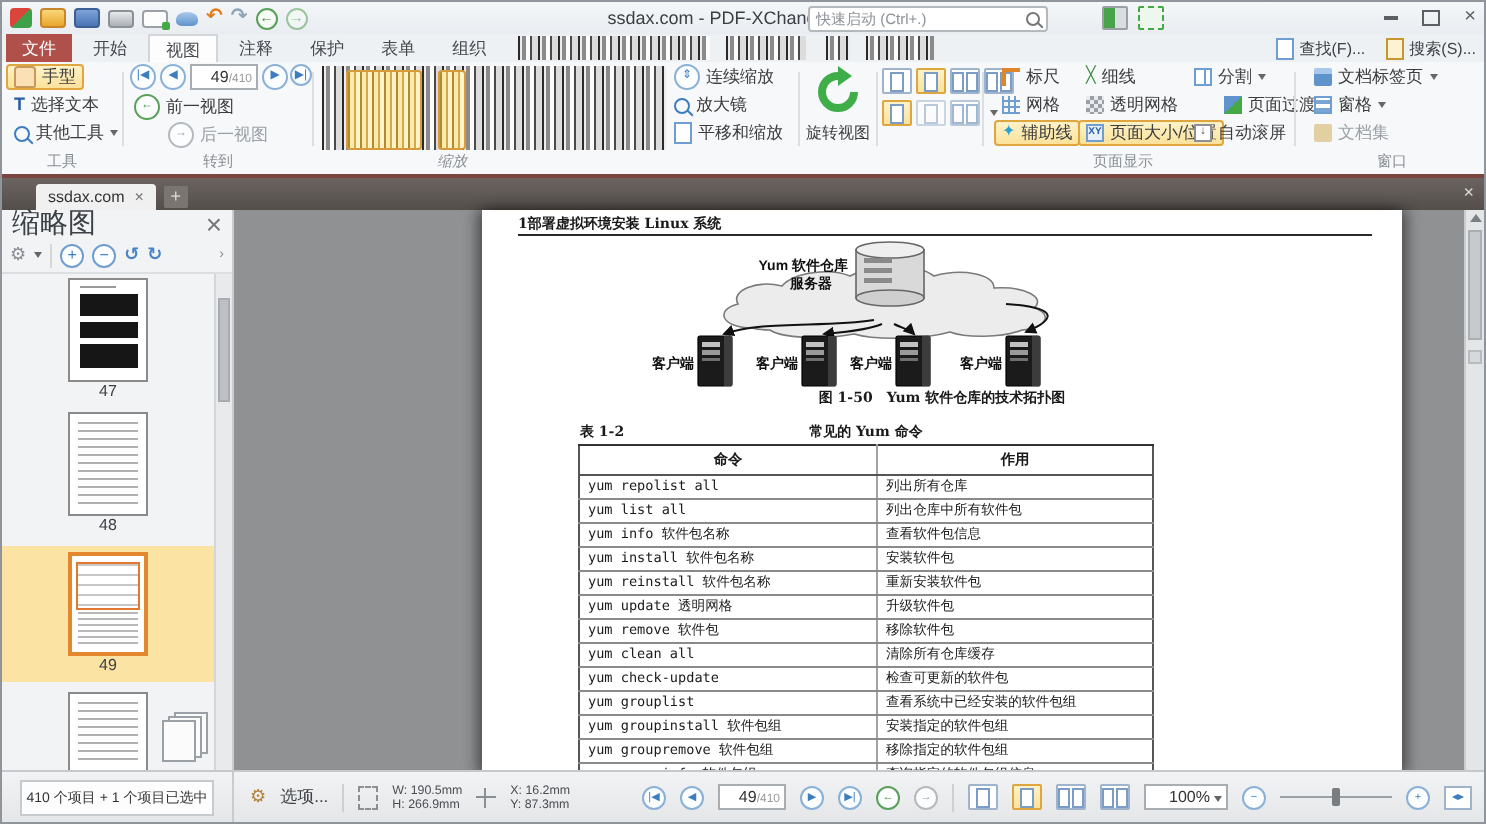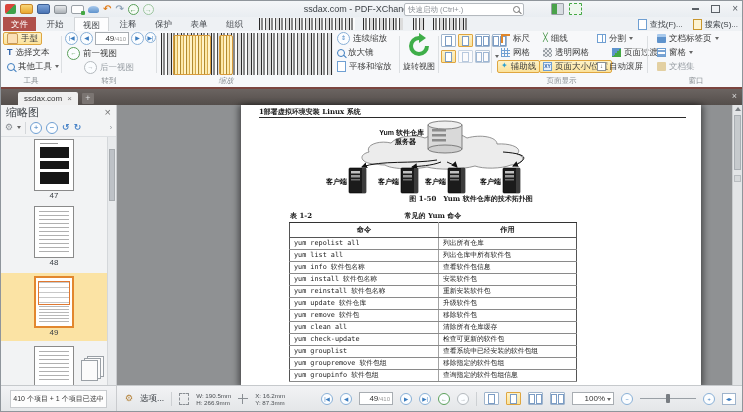--- a/index.html
+++ b/index.html
@@ -87,21 +87,21 @@
   
   #doctabbar{position:absolute;left:0;top:88px;right:0;height:16px;background:linear-gradient(#6b6461,#544e4b);display:flex;align-items:flex-end;}
   #doc-tab{margin-left:17px;height:13px;background:#f0f0f0;border-radius:2px 2px 0 0;display:flex;align-items:center;gap:5px;padding:0 6px;font-size:8px;color:#333;}
   #doc-tab .x{color:#777;font-size:8px;}
   #newtab{width:12px;height:11px;margin-left:4px;margin-bottom:1px;background:#7b7572;color:#ddd;font-size:9px;line-height:10px;text-align:center;border-radius:1px;}
   #tabbar-close{position:absolute;right:5px;top:2px;color:#d8d8d8;font-size:9px;}
 
   
   #main{position:absolute;left:0;top:104px;right:0;bottom:26px;}
   #sidebar{position:absolute;left:0;top:0;bottom:0;width:116px;background:#f2f3f4;border-right:1px solid #c9cbce;box-sizing:border-box;}
-  #sb-head{height:14px;display:flex;align-items:center;justify-content:space-between;padding:0 5px;font-size:11px;color:#3c4146;}
+  #sb-head{height:14px;display:flex;align-items:center;justify-content:space-between;padding:0 5px;font-size:14px;color:#3c4146;}
   #sb-tools{height:17px;display:flex;align-items:center;gap:4px;padding:0 4px;border-bottom:1px solid #dcdfe2;}
   .sgear{color:#8a8f94;font-size:9px;line-height:9px;}
   .sb-circ{width:12px;height:12px;border-radius:50%;border:1px solid #6f9fd2;color:#3d7dbf;background:#fbfdff;font-size:8px;line-height:10px;text-align:center;box-sizing:border-box;}
   .rot{color:#4a84c8;font-size:9px;line-height:9px;font-weight:bold;}
   #thumbs{position:absolute;left:0;top:32px;right:9px;bottom:0;overflow:hidden;}
   .thumb-block{display:flex;flex-direction:column;align-items:center;}
   .thumb{width:40px;height:52px;background:#fff;border:1px solid #8a8a8a;box-sizing:border-box;position:relative;}
   .tnum{font-size:8px;color:#3c4146;height:10px;line-height:10px;}
   .t-lines{position:absolute;inset:4px 4px 4px 4px;background:repeating-linear-gradient(180deg,#b0b0b0 0 1px,transparent 1px 4px);}
   .sel-row{width:100%;background:#fbe3a4;display:flex;flex-direction:column;align-items:center;padding:3px 0;box-sizing:border-box;}
@@ -532,38 +532,42 @@
               </tr>
               <tr>
                 <td class="cmd">yum install 软件包名称</td>
                 <td>安装软件包</td>
               </tr>
               <tr>
                 <td class="cmd">yum reinstall 软件包名称</td>
                 <td>重新安装软件包</td>
               </tr>
               <tr>
-                <td class="cmd">yum update 软件仓库</td>
+                <td class="cmd">yum update 透明网格</td>
                 <td>升级软件包</td>
               </tr>
               <tr>
                 <td class="cmd">yum remove 软件包</td>
                 <td>移除软件包</td>
               </tr>
               <tr>
                 <td class="cmd">yum clean all</td>
                 <td>清除所有仓库缓存</td>
               </tr>
               <tr>
                 <td class="cmd">yum check-update</td>
                 <td>检查可更新的软件包</td>
               </tr>
               <tr>
                 <td class="cmd">yum grouplist</td>
                 <td>查看系统中已经安装的软件包组</td>
+              </tr>
+              <tr>
+                <td class="cmd">yum groupinstall 软件包组</td>
+                <td>安装指定的软件包组</td>
               </tr>
               <tr>
                 <td class="cmd">yum groupremove 软件包组</td>
                 <td>移除指定的软件包组</td>
               </tr>
               <tr>
                 <td class="cmd">yum groupinfo 软件包组</td>
                 <td>查询指定的软件包组信息</td>
               </tr>
             </tbody>

